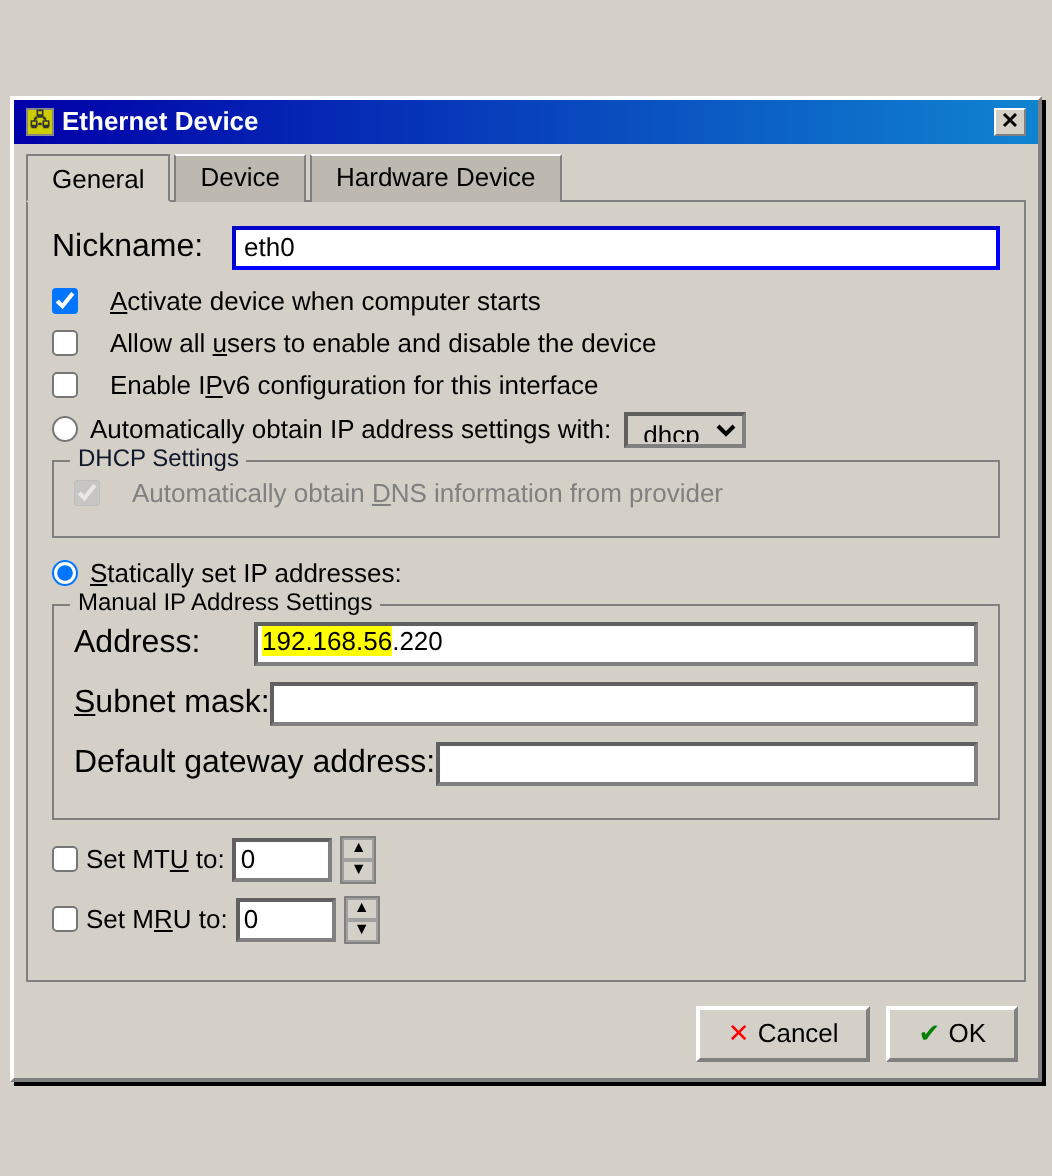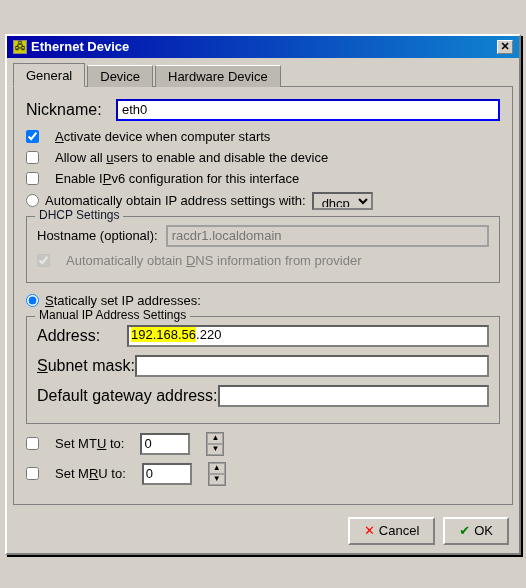--- a/index.html
+++ b/index.html
@@ -60,21 +60,20 @@
       justify-content: center;
       font-size: 11px;
       color: #000;
       cursor: pointer;
       font-weight: bold;
     }
     .tab-bar {
       display: flex;
       padding: 4px 6px 0 6px;
       gap: 2px;
-      align-items: flex-end;
     }
     .tab {
       padding: 3px 12px;
       background: #d4d0c8;
       border: 1px solid #808080;
       border-bottom: none;
       cursor: pointer;
       font-size: 13px;
       position: relative;
       bottom: -1px;
@@ -182,21 +181,21 @@
       position: absolute;
       top: -9px;
       left: 8px;
       background: #d4d0c8;
       padding: 0 4px;
       font-size: 12px;
     }
     .mtu-row {
       display: flex;
       align-items: center;
-      gap: 16px;
+      gap: 4px;
       margin-bottom: 6px;
     }
     .spinner-input {
       width: 50px;
       height: 22px;
       border: 2px solid #808080;
       border-top: 2px solid #606060;
       border-left: 2px solid #606060;
       padding: 0 2px;
       font-size: 13px;
@@ -294,24 +293,20 @@
     <div class="radio-row">
       <input type="radio" name="ipmode" id="auto-ip" style="">
       <label for="auto-ip">Automatically obtain IP address settings with:</label>
       <select class="dhcp-select">
         <option>dhcp</option>
       </select>
     </div>
 
     <div class="group-box">
       <span class="group-box-label">DHCP Settings</span>
-      <div class="dhcp-row">
-        <label>Hostname (optional):</label>
-        <input type="text" class="text-input disabled-input" style="flex: 1 1 0%;" placeholder="racdr1.localdomain">
-      </div>
       <div class="checkbox-row">
         <input type="checkbox" id="auto-dns" checked="" disabled="" style="">
         <label for="auto-dns" style="color:#808080;">Automatically obtain <u>D</u>NS information from provider</label>
       </div>
     </div>
 
     <div class="radio-row">
       <input type="radio" name="ipmode" id="static-ip" checked="" style="">
       <label for="static-ip"><u>S</u>tatically set IP addresses:</label>
     </div>

